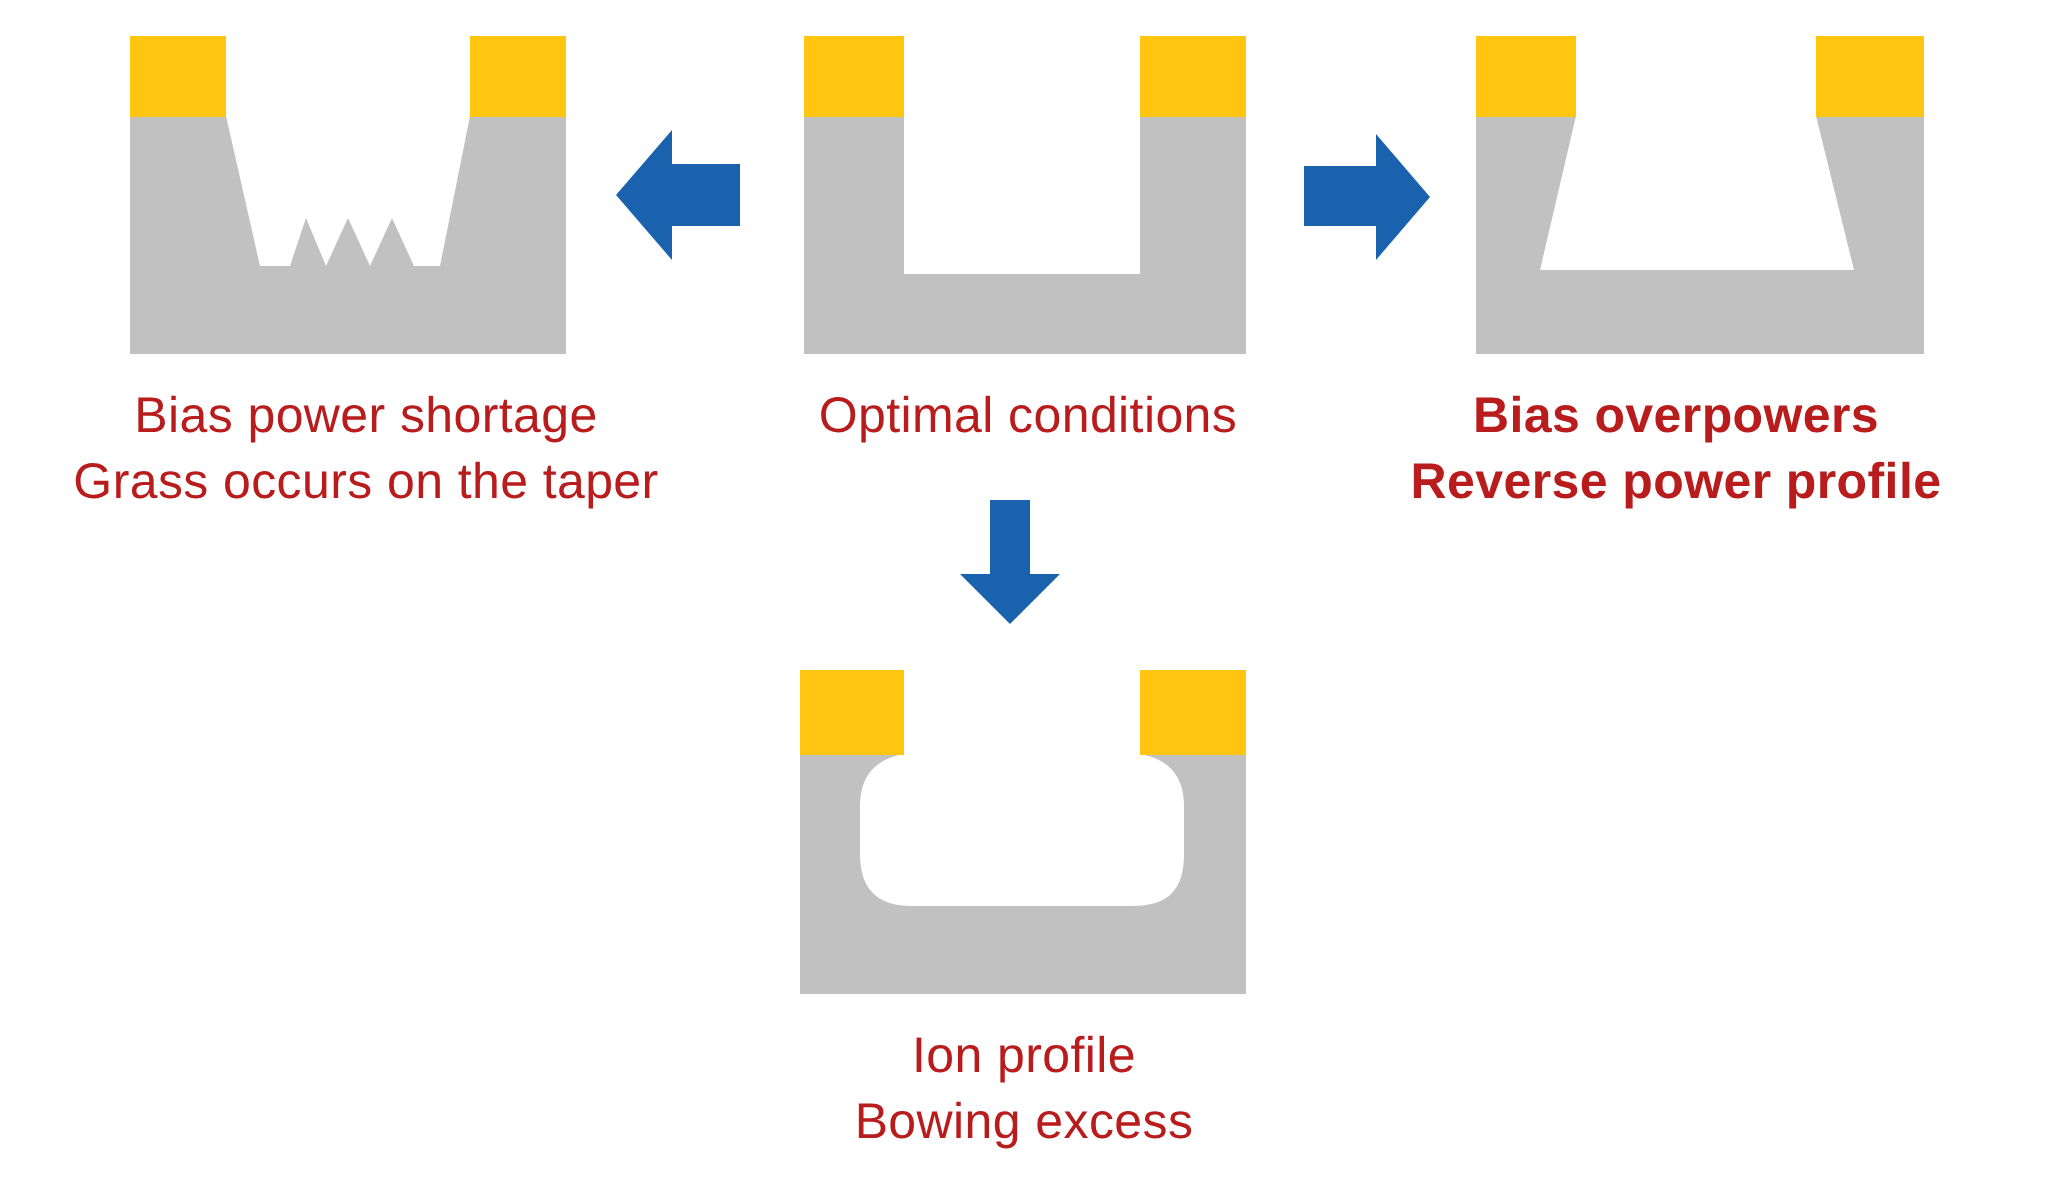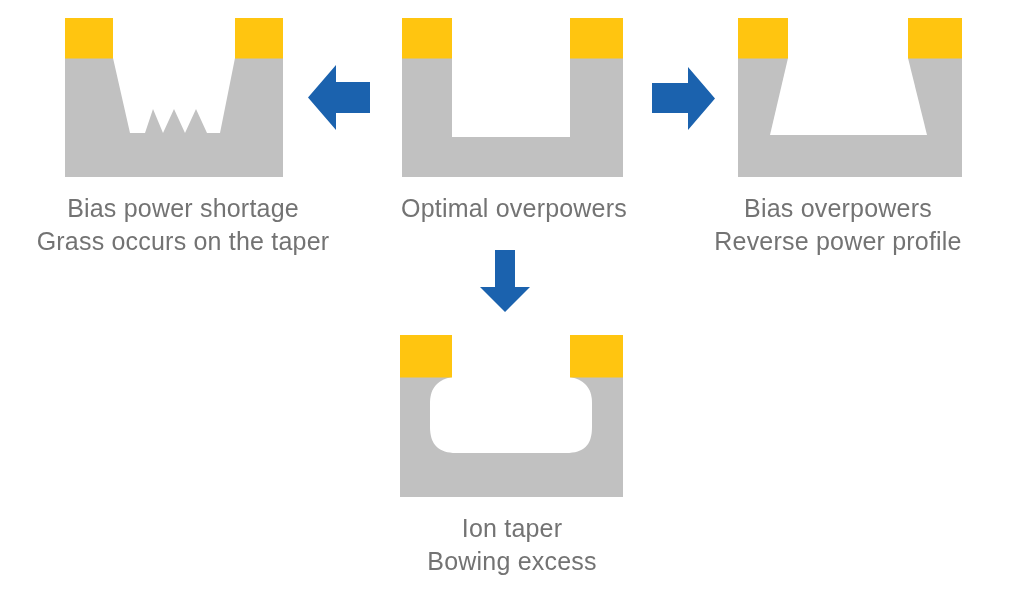--- a/index.html
+++ b/index.html
@@ -9,41 +9,41 @@
     width: 1024px;
     height: 600px;
     background: #ffffff;
     overflow: hidden;
   }
   .fig { position: absolute; display: block; }
   .arrow { position: absolute; display: block; }
   .caption {
     position: absolute;
     text-align: center;
-    color: #737373;
+    color: #b91c1c;
     font-size: 25px;
     line-height: 33px;
     letter-spacing: 0.2px;
     white-space: nowrap;
   }
   .caption span { display: block; }
 
   
   #fig-grass    { left: 65px;  top: 18px;  }
   #fig-optimal  { left: 402px; top: 18px;  }
   #fig-reverse  { left: 738px; top: 18px;  }
   #fig-bowing   { left: 400px; top: 335px; }
 
   #arrow-left   { left: 308px; top: 65px;  }
   #arrow-right  { left: 652px; top: 67px;  }
   #arrow-down   { left: 480px; top: 250px; }
 
   #caption-grass   { left: 13px;  top: 192px; width: 340px; }
   #caption-optimal { left: 364px; top: 192px; width: 300px; }
-  #caption-reverse { left: 688px; top: 192px; width: 300px; }
+  #caption-reverse { left: 688px; top: 192px; width: 300px; font-weight: bold; }
   #caption-bowing  { left: 362px; top: 512px; width: 300px; }
 </style>
 </head>
 <body>
 
 <div class="canvas">
 
   <svg id="fig-grass" class="fig" width="218" height="159" viewBox="0 0 218 159">
     <rect x="0" y="40" width="218" height="119" fill="#C1C1C1"></rect>
     <polygon points="48,40 65,115 80,115 88,91 98,115 109,91 120,115 131,91 142,115 155,115 170,40" fill="#FFFFFF"></polygon>
@@ -83,26 +83,26 @@
   <svg id="arrow-down" class="arrow" width="50" height="63" viewBox="0 0 50 63">
     <polygon points="15,0 35,0 35,37 50,37 25,62 0,37 15,37" fill="#1B62AE"></polygon>
   </svg>
 
   <div id="caption-grass" class="caption">
     <span>Bias power shortage</span>
     <span>Grass occurs on the taper</span>
   </div>
 
   <div id="caption-optimal" class="caption">
-    <span>Optimal overpowers</span>
+    <span>Optimal conditions</span>
   </div>
 
   <div id="caption-reverse" class="caption">
     <span>Bias overpowers</span>
     <span>Reverse power profile</span>
   </div>
 
   <div id="caption-bowing" class="caption">
-    <span>Ion taper</span>
+    <span>Ion profile</span>
     <span>Bowing excess</span>
   </div>
 
 </div>
 
 </body></html>

